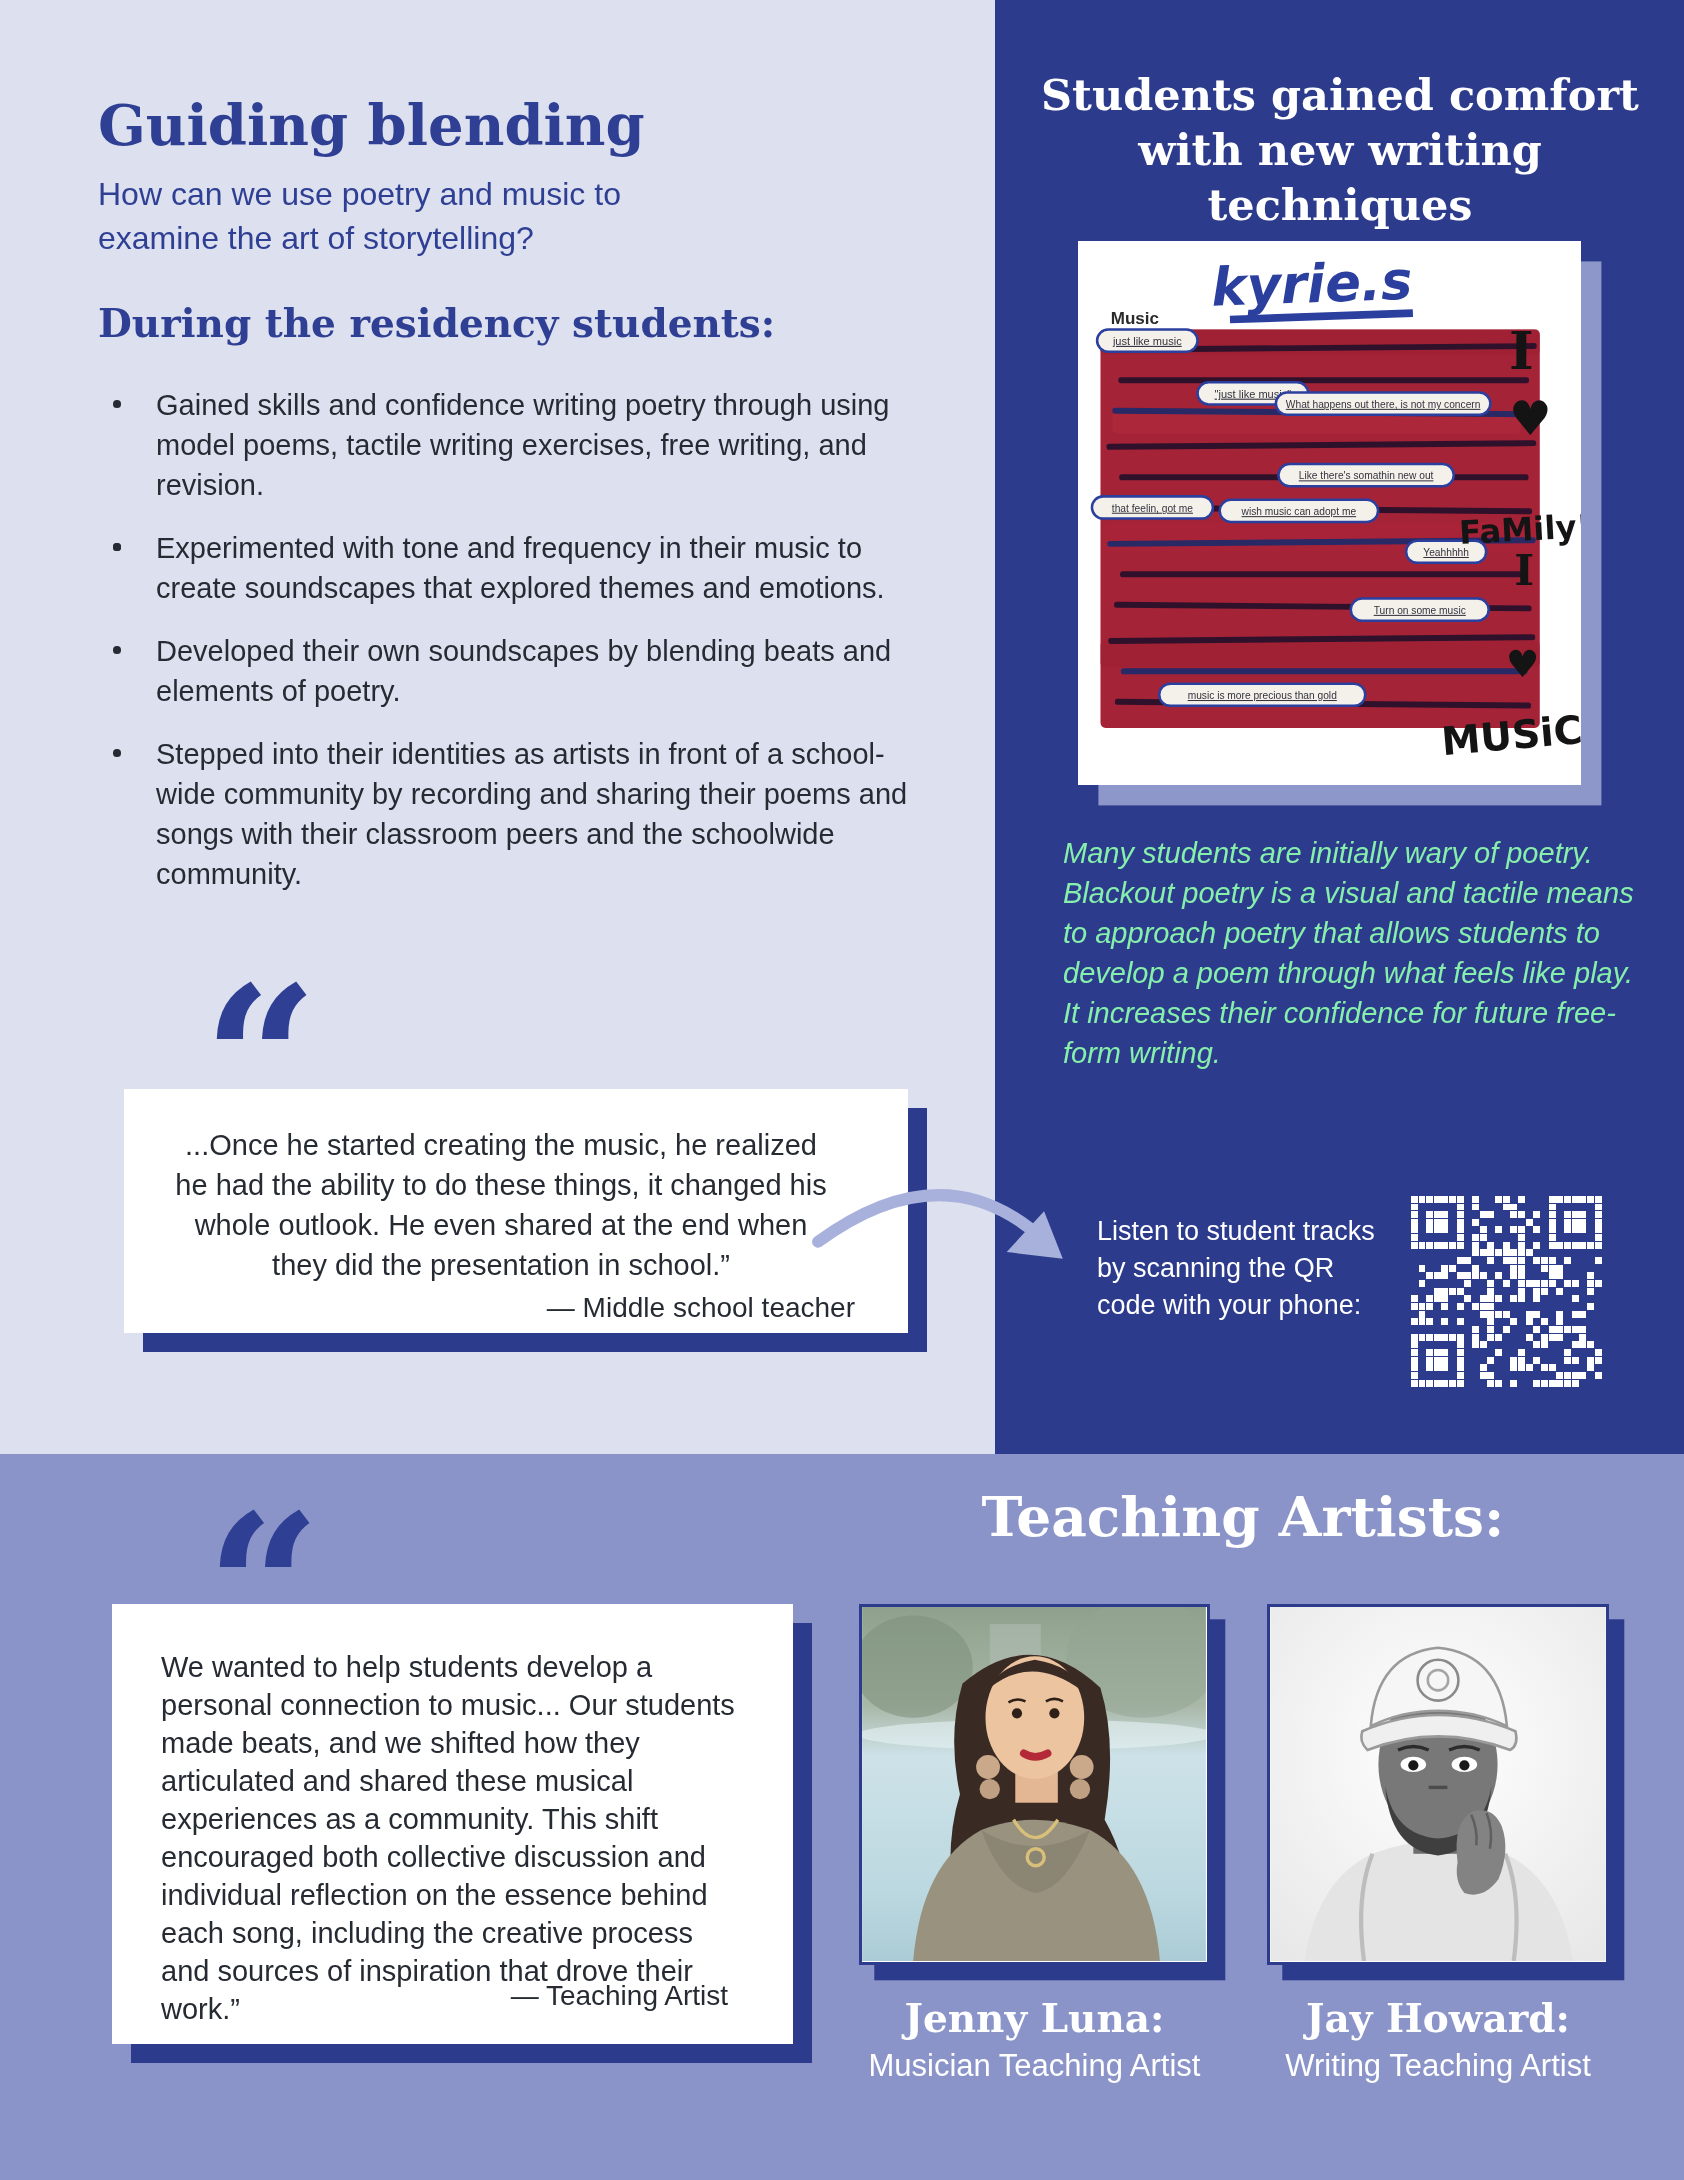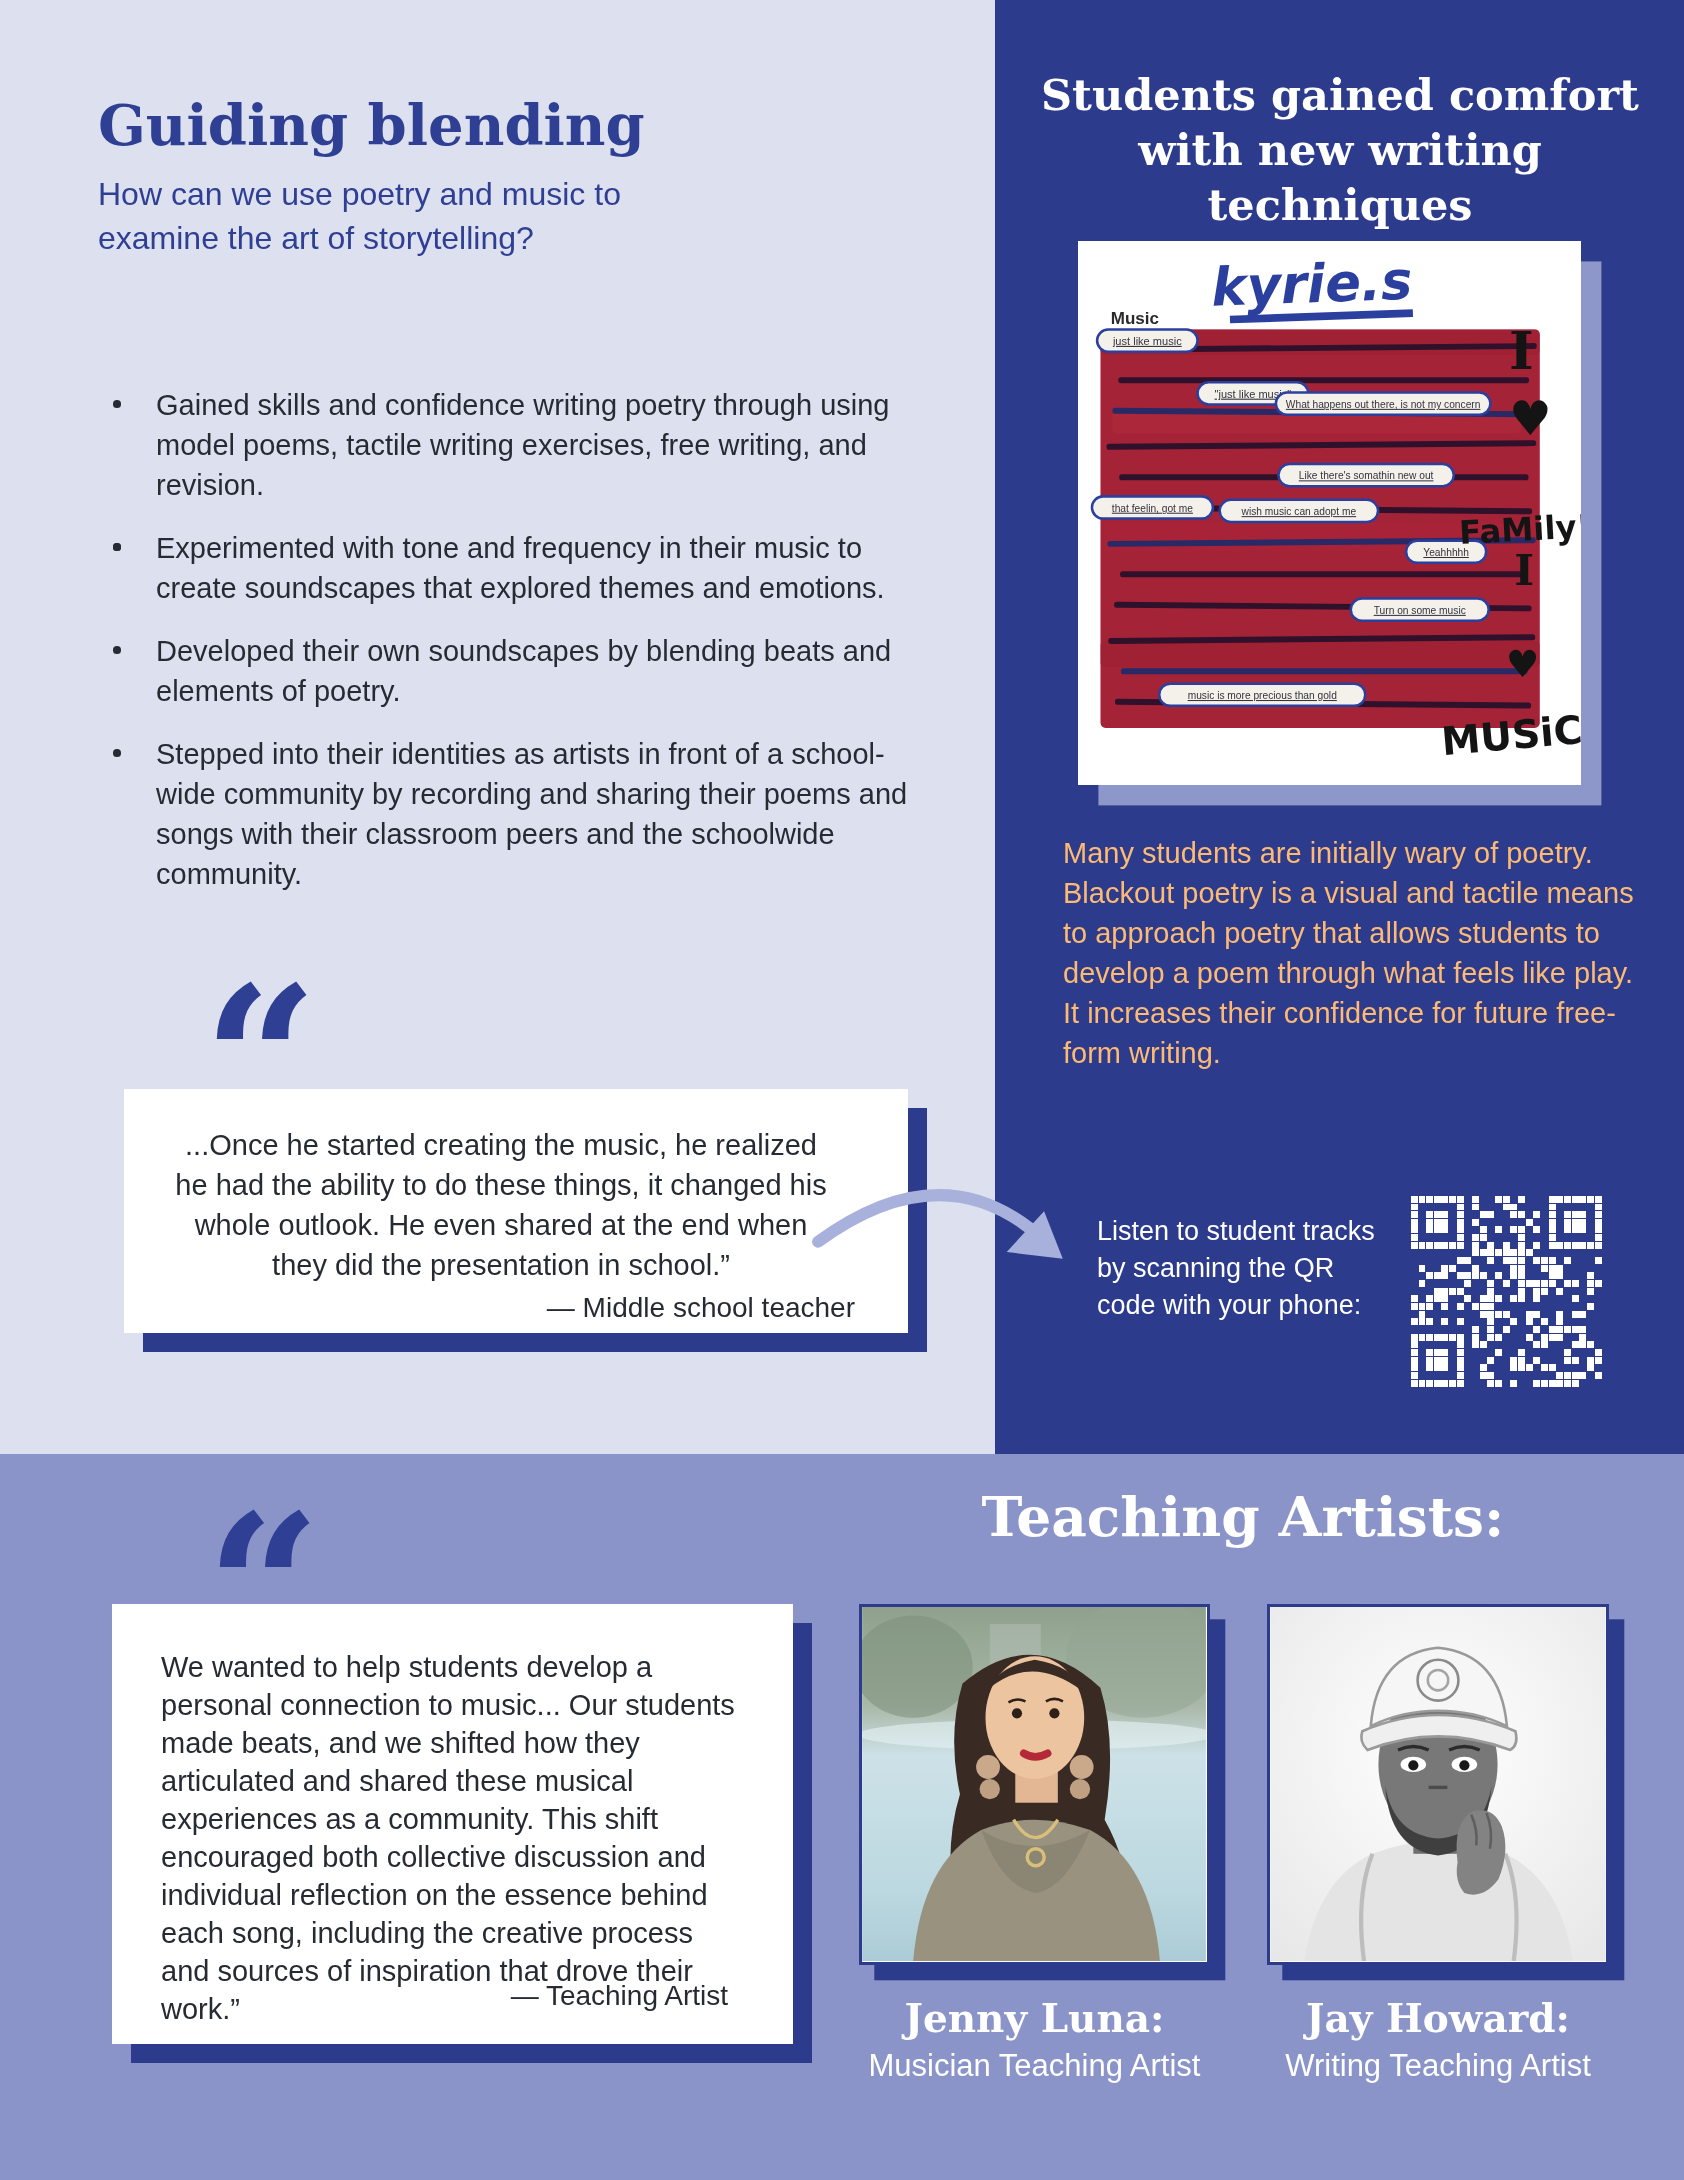--- a/index.html
+++ b/index.html
@@ -27,21 +27,21 @@
   .qmark{position:absolute;font-family:"DejaVu Serif","Liberation Serif",serif;font-weight:bold;
          font-size:200px;line-height:1;color:#2e3f94;}
   .qmark-left{left:203px;top:961px;}
   .qmark-bottom{left:206px;top:1489px;}
   
   .rheading{position:absolute;left:1012px;top:68px;width:656px;text-align:center;
             font-family:"DejaVu Serif","Liberation Serif",serif;font-weight:bold;
             font-size:43px;line-height:55px;color:#ffffff;}
   .artwork{position:absolute;left:1078px;top:241px;width:503px;height:544px;background:#ffffff;
            box-shadow:20.4px 20.4px 0 #8d97c9;}
-  .rpara{position:absolute;left:1063px;top:833px;width:579px;font-size:29px;line-height:40px;color:#fdba74;}
+  .rpara{position:absolute;left:1063px;top:833px;width:579px;font-size:29px;line-height:40px;color:#86efac;font-style:italic;}
   .qr-caption{position:absolute;left:1097px;top:1213px;width:281px;font-size:27px;line-height:37px;color:#ffffff;}
   .qr{position:absolute;left:1404px;top:1189px;width:205px;height:205px;background:#2c3b8c;}
   .qr .m{position:absolute;background:#ffffff;}
   .arrow-svg{position:absolute;left:792px;top:1133px;width:307px;height:170px;}
   
   .bheading{position:absolute;left:801px;top:1484px;width:884px;text-align:center;
             font-family:"DejaVu Serif","Liberation Serif",serif;font-weight:bold;font-size:55px;color:#ffffff;}
   .qcard-bottom{left:112px;top:1604px;width:681px;height:440px;}
   .qcard-bottom .qtext{position:absolute;left:49px;top:44px;width:588px;font-size:29px;line-height:38px;color:#262b33;}
   .qcard-bottom .qattr{position:absolute;right:65px;bottom:32px;font-size:28px;color:#262b33;}
@@ -57,20 +57,21 @@
   svg text{user-select:none;}
 </style>
 </head>
 <body>
 
 <div class="page">
 
   <div class="panel-left">
     <div class="h1">Guiding blending</div>
     <div class="guiding-q">How can we use poetry and music to examine the art of storytelling?</div>
+    <div class="h2">During the residency students:</div>
     <ul class="bullets">
         <li><span class="dot"></span><span>Gained skills and confidence writing poetry through using model poems, tactile writing exercises, free writing, and revision.</span></li>
         <li><span class="dot"></span></li>
         <li><span class="dot"></span><span>Experimented with tone and frequency in their music to create soundscapes that explored themes and emotions.</span></li>
         <li><span class="dot"></span><span>Developed their own soundscapes by blending beats and elements of poetry.</span></li>
         <li><span class="dot"></span><span>Stepped into their identities as artists in front of a school-wide community by recording and sharing their poems and songs with their classroom peers and the schoolwide community.</span></li>
       </ul>
   </div>
 
   <div class="qcard qcard-left">

